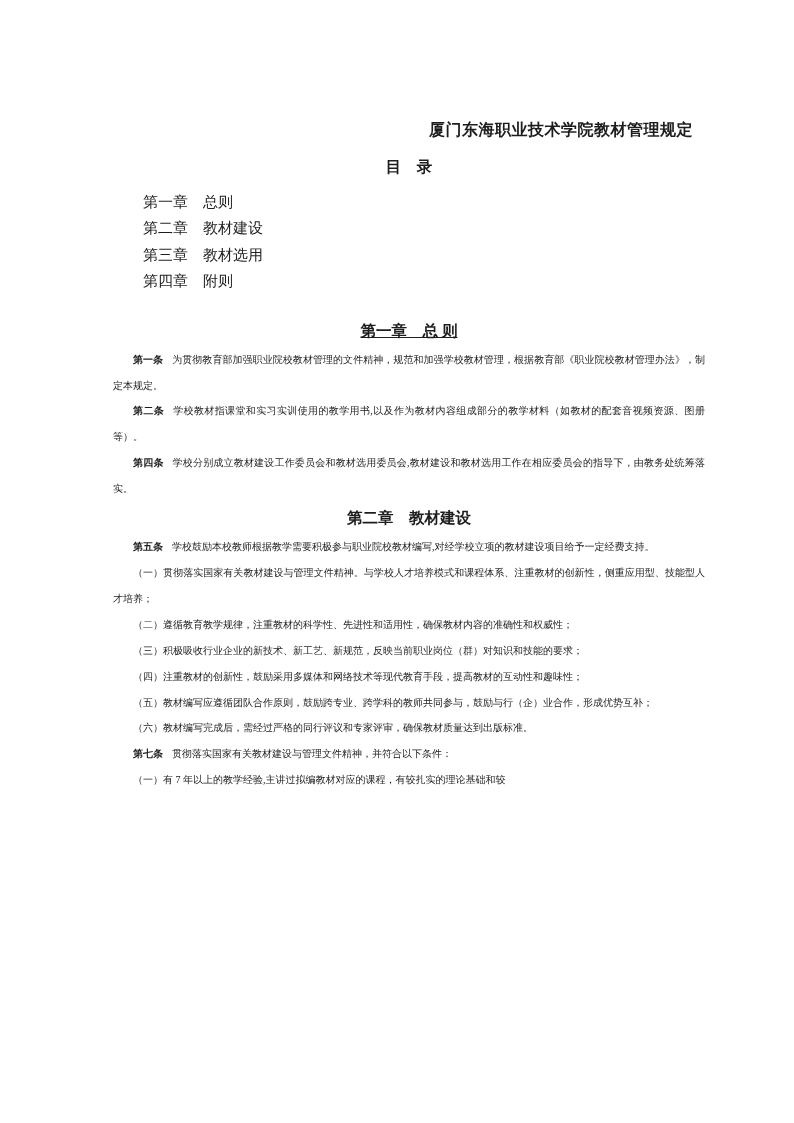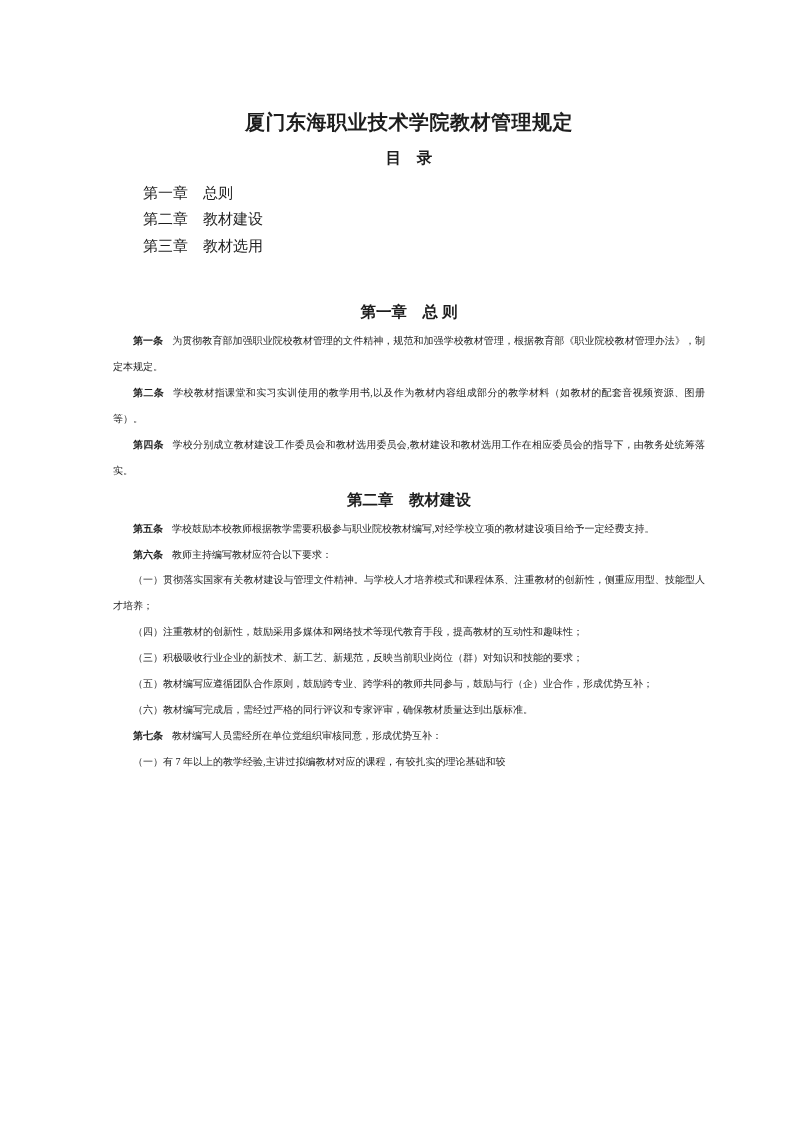--- a/index.html
+++ b/index.html
@@ -11,25 +11,25 @@
   }
   .page {
     position: relative;
     width: 794px; height: 1123px;
     box-sizing: border-box;
     padding: 104px 89px 0 113px;
     overflow: hidden;
     background: #ffffff;
   }
   .doc-title {
-    margin: 4px;
-    font-size: 20px;
+    margin: 12px;
+    font-size: 16px;
     font-weight: bold;
     line-height: 28px;
-    text-align: center;
+    text-align: right;
     letter-spacing: 0.5px;
   }
   .toc-heading {
     margin: 11px 0 12px 0;
     font-size: 15.5px;
     font-weight: bold;
     line-height: 21px;
     text-align: center;
   }
   .toc { margin-top: 3px; }
@@ -39,21 +39,21 @@
     text-indent: 2em;
     white-space: pre;
   }
   .section-heading {
     margin: 3px 0 3px 0;
     font-size: 15.5px;
     font-weight: bold;
     line-height: 26px;
     text-align: center;
   }
-  .section:first-child .section-heading { margin-top: 40px; }
+  .section:first-child .section-heading { margin-top: 23px; text-decoration: underline; }
   .para {
     margin: 0;
     font-size: 10px;
     line-height: 25.9px;
     text-align: justify;
     text-indent: 2em;
   }
   .para .label {
     font-weight: bold;
     margin-right: 0.9em;
@@ -64,35 +64,36 @@
 
 <div class="page">
   <h1 class="doc-title">厦门东海职业技术学院教材管理规定</h1>
 
   <h2 class="toc-heading">目　录</h2>
 
   <div class="toc" id="toc">
       <div class="toc-item">第一章　总则</div>
       <div class="toc-item">第二章　教材建设</div>
       <div class="toc-item">第三章　教材选用</div>
+      <div class="toc-item">第四章　附则</div>
     </div>
 
   <div id="sections">
       <div class="section">
         <div class="section-heading">第一章　总 则</div>
         <p class="para"><span class="label">第一条</span><span>为贯彻教育部加强职业院校教材管理的文件精神，规范和加强学校教材管理，根据教育部《职业院校教材管理办法》，制定本规定。</span></p>
         <p class="para"><span class="label">第二条</span><span>学校教材指课堂和实习实训使用的教学用书,以及作为教材内容组成部分的教学材料（如教材的配套音视频资源、图册等）。</span></p>
         <p class="para"><span class="label">第四条</span><span>学校分别成立教材建设工作委员会和教材选用委员会,教材建设和教材选用工作在相应委员会的指导下，由教务处统筹落实。</span></p>
       </div>
       <div class="section">
         <div class="section-heading">第二章　教材建设</div>
         <p class="para"><span class="label">第五条</span><span>学校鼓励本校教师根据教学需要积极参与职业院校教材编写,对经学校立项的教材建设项目给予一定经费支持。</span></p>
-        <p class="para"><span class="label">第六条</span><span>教师主持编写教材应符合以下要求：</span></p>
         <p class="para"><span>（一）贯彻落实国家有关教材建设与管理文件精神。与学校人才培养模式和课程体系、注重教材的创新性，侧重应用型、技能型人才培养；</span></p>
+        <p class="para"><span>（二）遵循教育教学规律，注重教材的科学性、先进性和适用性，确保教材内容的准确性和权威性；</span></p>
+        <p class="para"><span>（三）积极吸收行业企业的新技术、新工艺、新规范，反映当前职业岗位（群）对知识和技能的要求；</span></p>
         <p class="para"><span>（四）注重教材的创新性，鼓励采用多媒体和网络技术等现代教育手段，提高教材的互动性和趣味性；</span></p>
-        <p class="para"><span>（三）积极吸收行业企业的新技术、新工艺、新规范，反映当前职业岗位（群）对知识和技能的要求；</span></p>
         <p class="para"><span>（五）教材编写应遵循团队合作原则，鼓励跨专业、跨学科的教师共同参与，鼓励与行（企）业合作，形成优势互补；</span></p>
         <p class="para"><span>（六）教材编写完成后，需经过严格的同行评议和专家评审，确保教材质量达到出版标准。</span></p>
-        <p class="para"><span class="label">第七条</span><span>教材编写人员需经所在单位党组织审核同意，形成优势互补：</span></p>
+        <p class="para"><span class="label">第七条</span><span>贯彻落实国家有关教材建设与管理文件精神，并符合以下条件：</span></p>
         <p class="para"><span>（一）有 7 年以上的教学经验,主讲过拟编教材对应的课程，有较扎实的理论基础和较</span></p>
       </div>
     </div>
 </div>
 
 </body></html>

